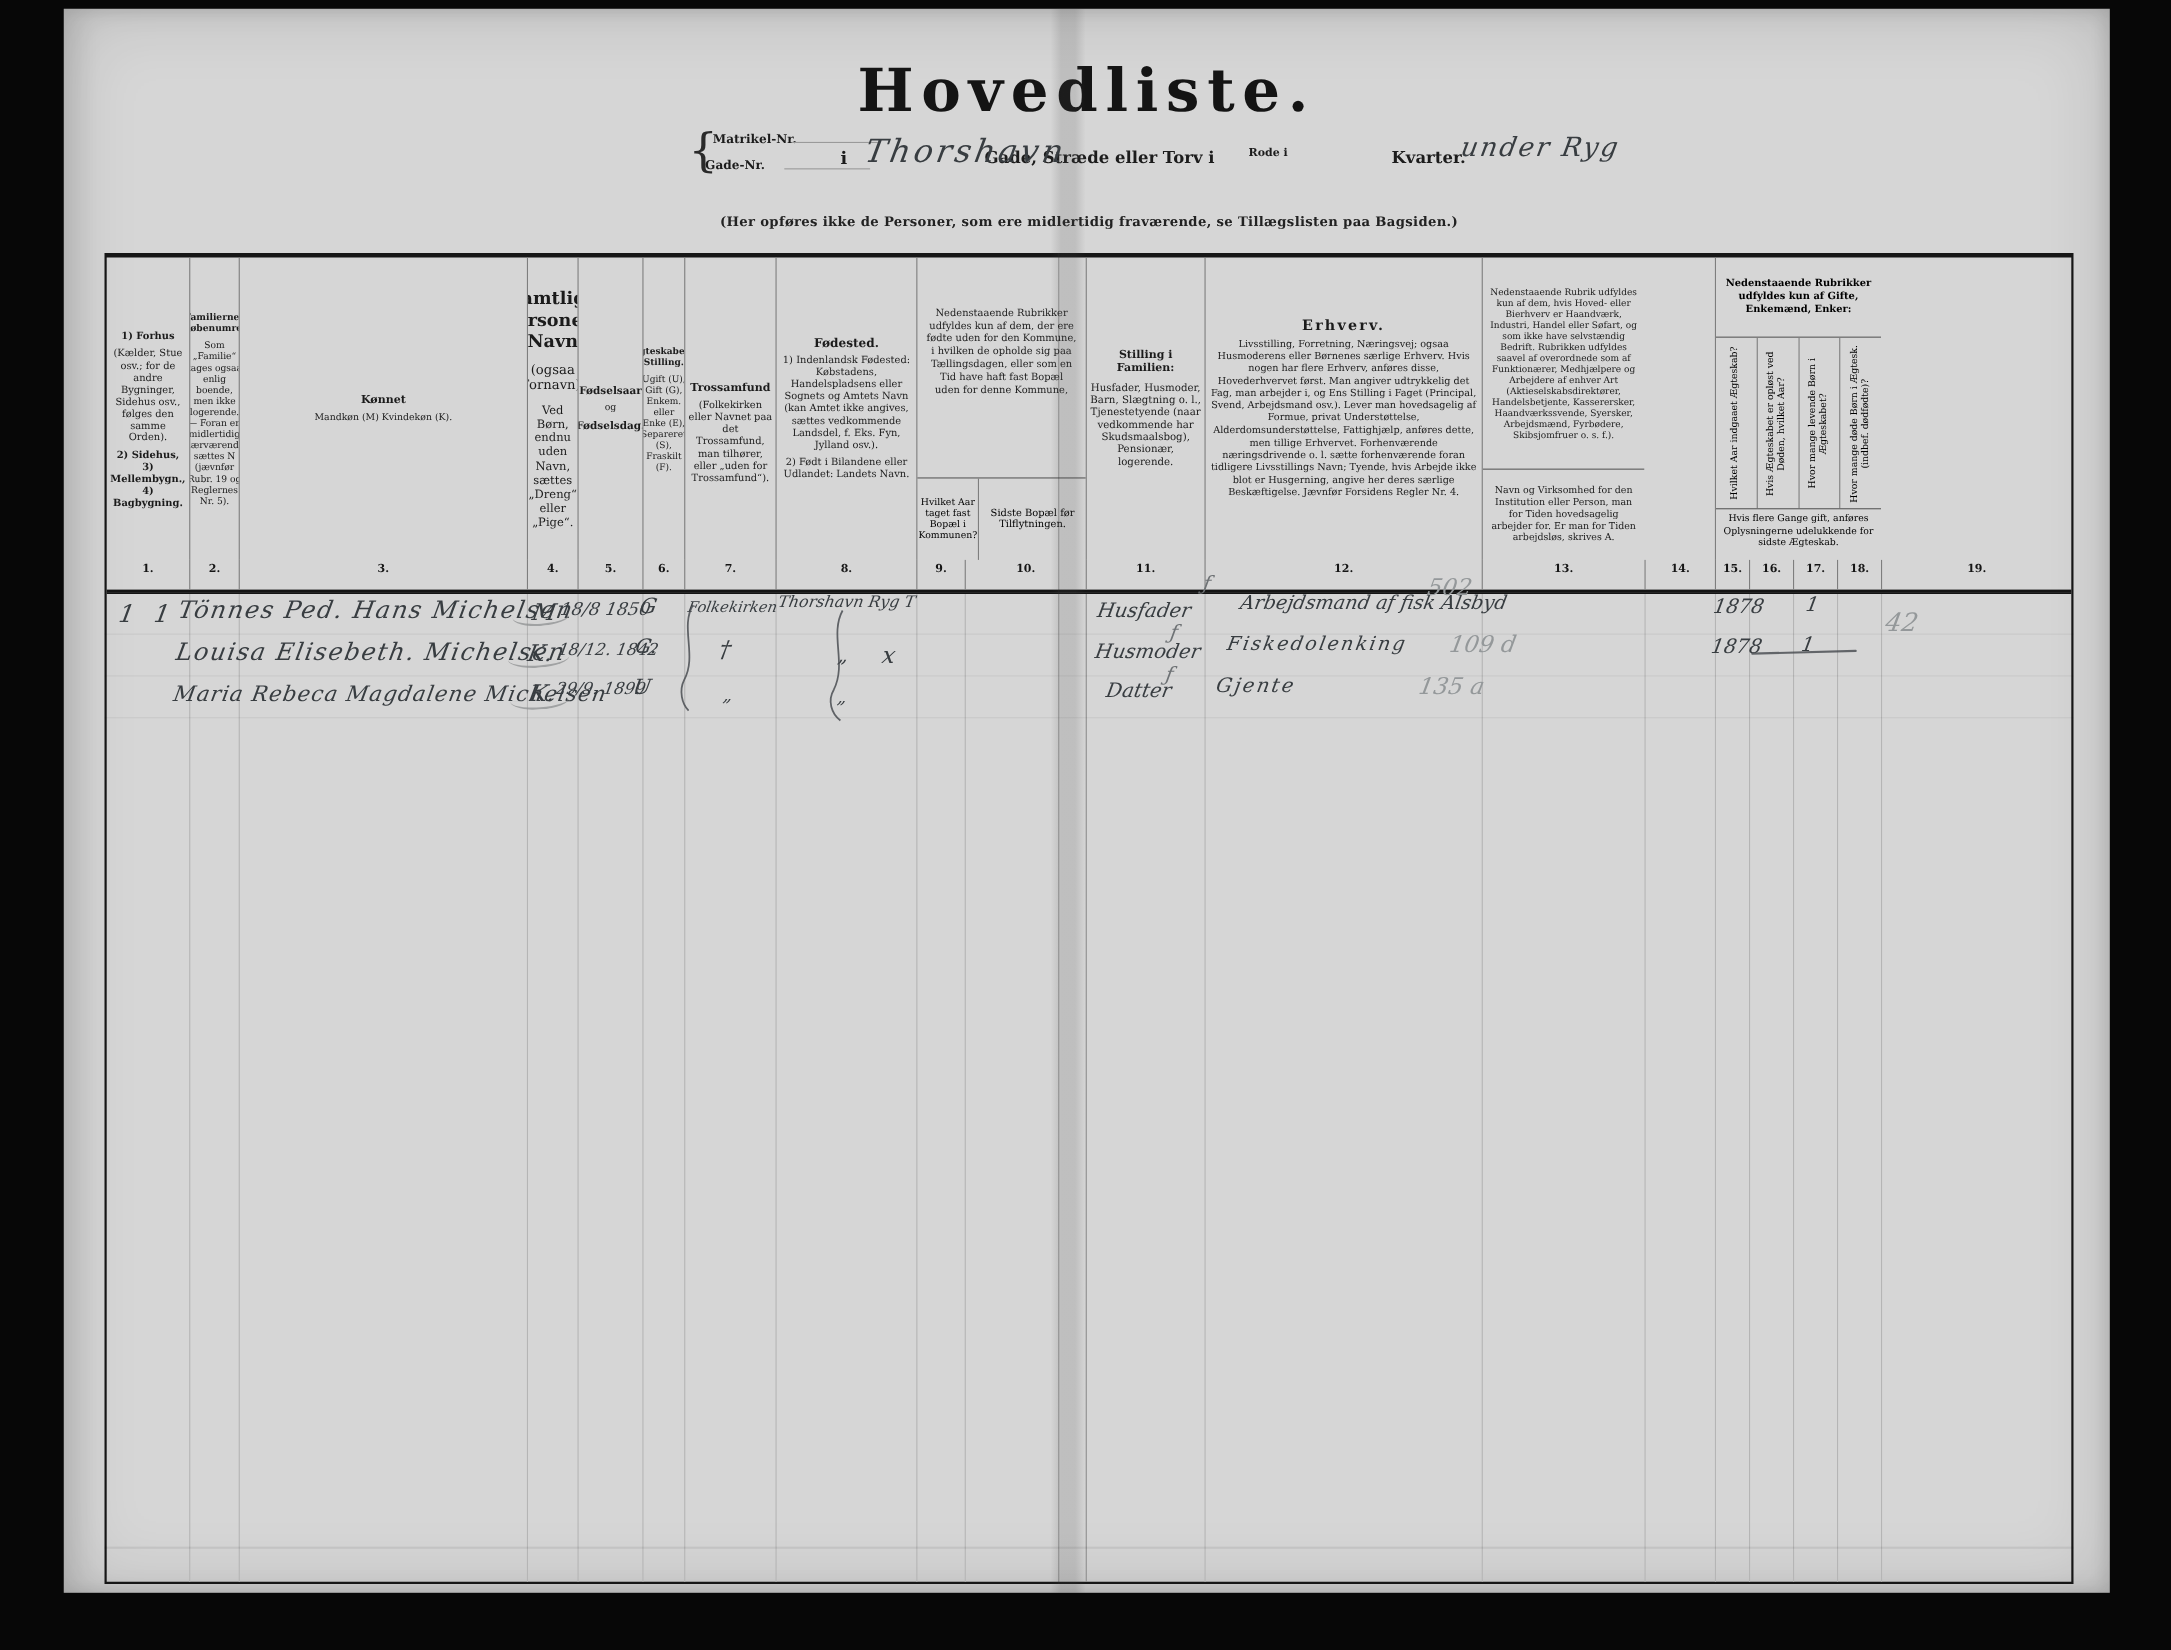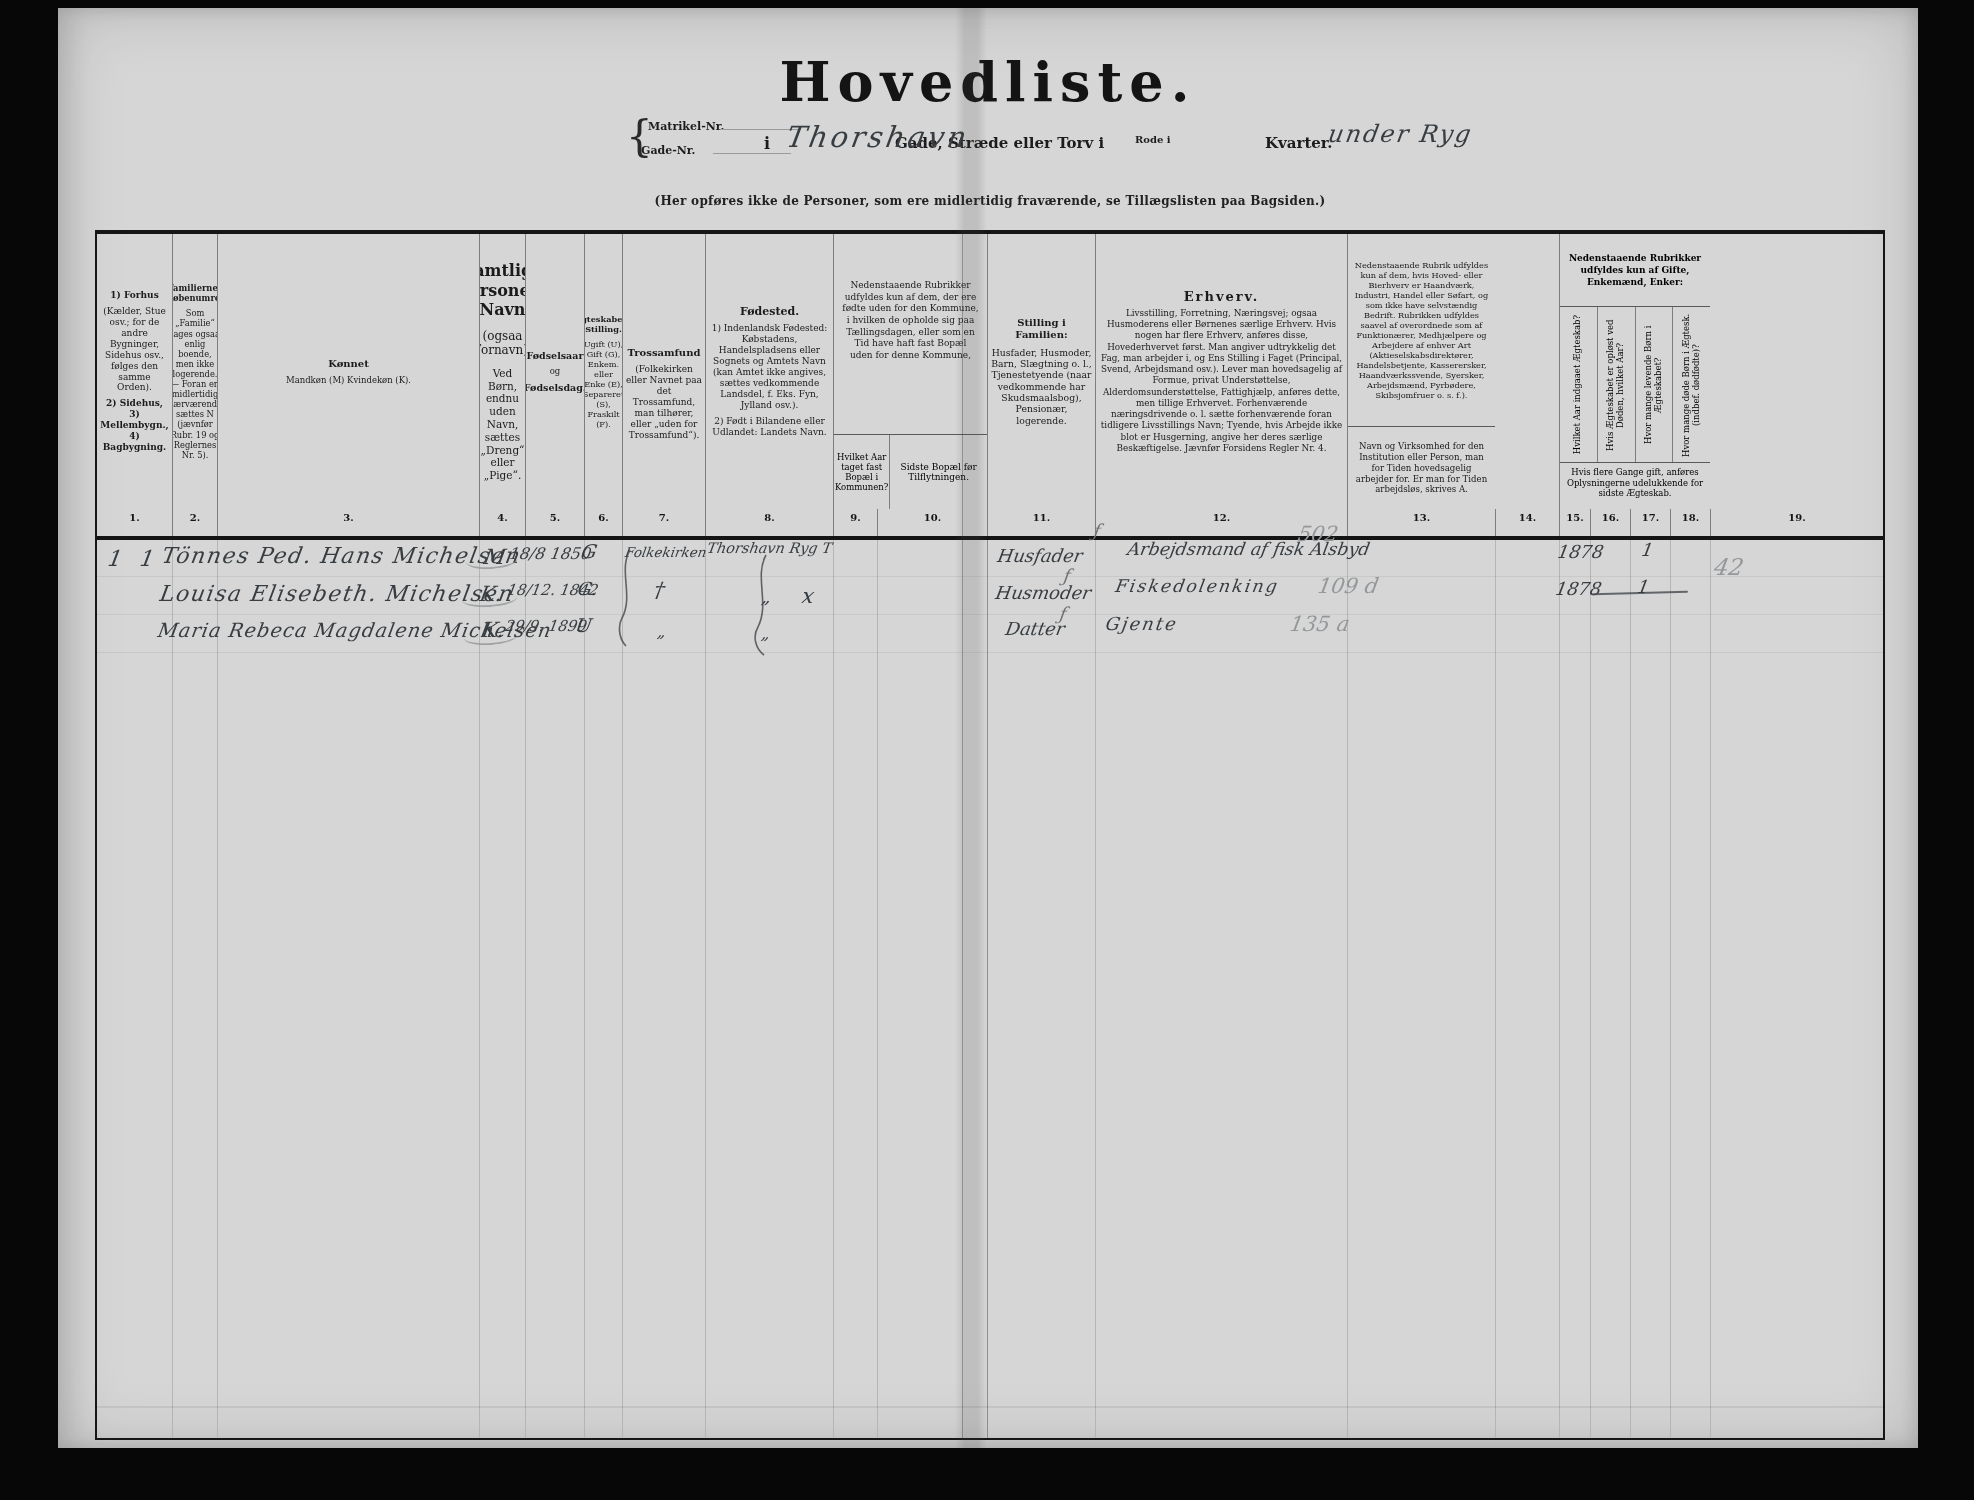--- a/index.html
+++ b/index.html
@@ -94,21 +94,21 @@
   <span class="abs lbl" style="left:837px; top:126px; font-size:15px;">Gade, Stræde eller Torv i</span>
   <span class="abs lbl" style="left:1077px; top:126px; font-size:10px;">Rode i</span>
   <span class="abs lbl" style="left:1207px; top:126px; font-size:15px;">Kvarter.</span>
   <span class="hw" style="left:1268px; top:112px; font-size:24px; letter-spacing:2px;">under Ryg</span>
 
   <div class="note">(Her opføres ikke de Personer, som ere midlertidig fraværende, se Tillægslisten paa Bagsiden.)</div>
 
   <div class="table">
 
     <div class="grid thead">
-      <div class="hc" style="font-size:9px;">
+      <div class="hc" style="font-size:9px;margin-top:11px;">
         <span class="t">1) Forhus</span>
         <span>(Kælder, Stue osv.; for de andre Bygninger, Sidehus osv., følges den samme Orden).</span>
         <span class="t">2) Sidehus, 3) Mellembygn., 4) Bagbygning.</span>
       </div>
       <div class="hc" style="font-size:8.3px;">
         <span class="t">Familiernes Løbenumre.</span>
         <span>Som „Familie“ tages ogsaa enlig boende, men ikke logerende. — Foran en midlertidig nærværende sættes N (jævnfør Rubr. 19 og Reglernes Nr. 5).</span>
       </div>
       <div class="hc">
         <span class="t" style="font-size:10px;">Kønnet</span>

